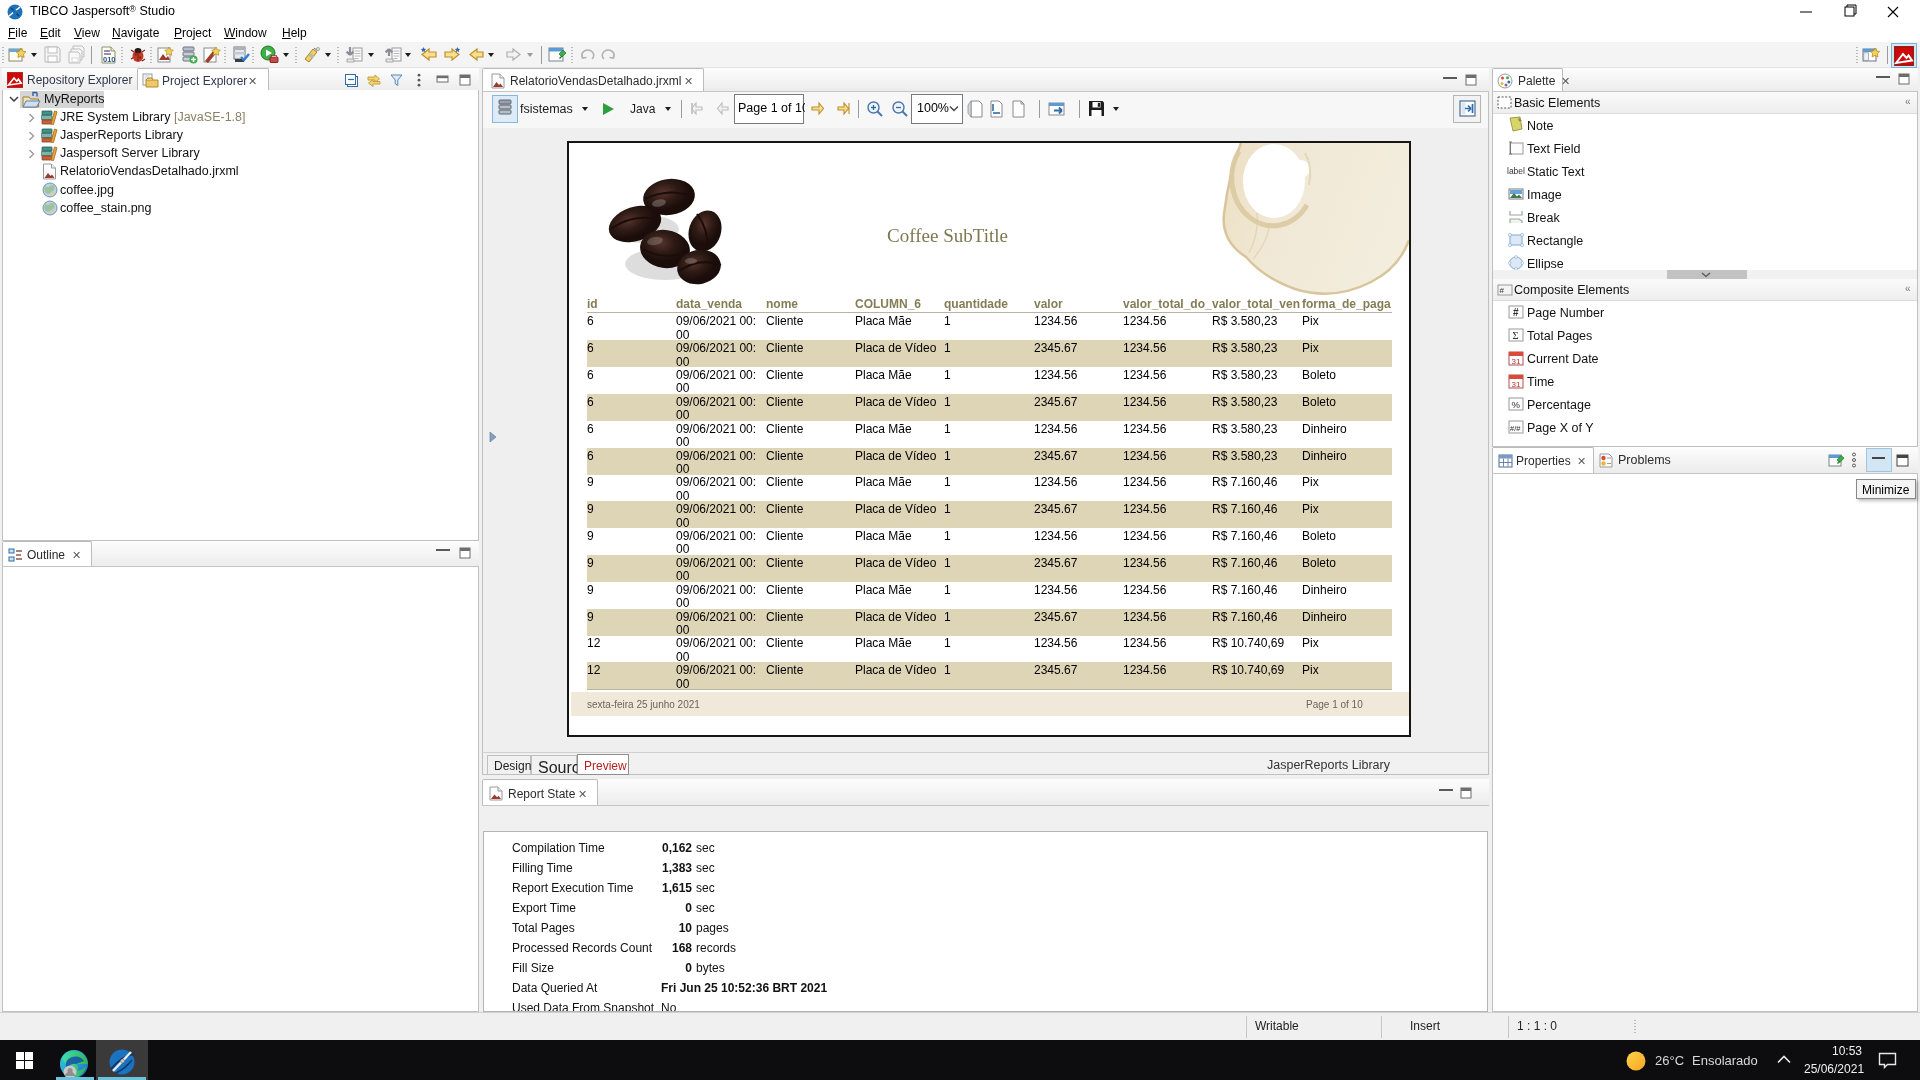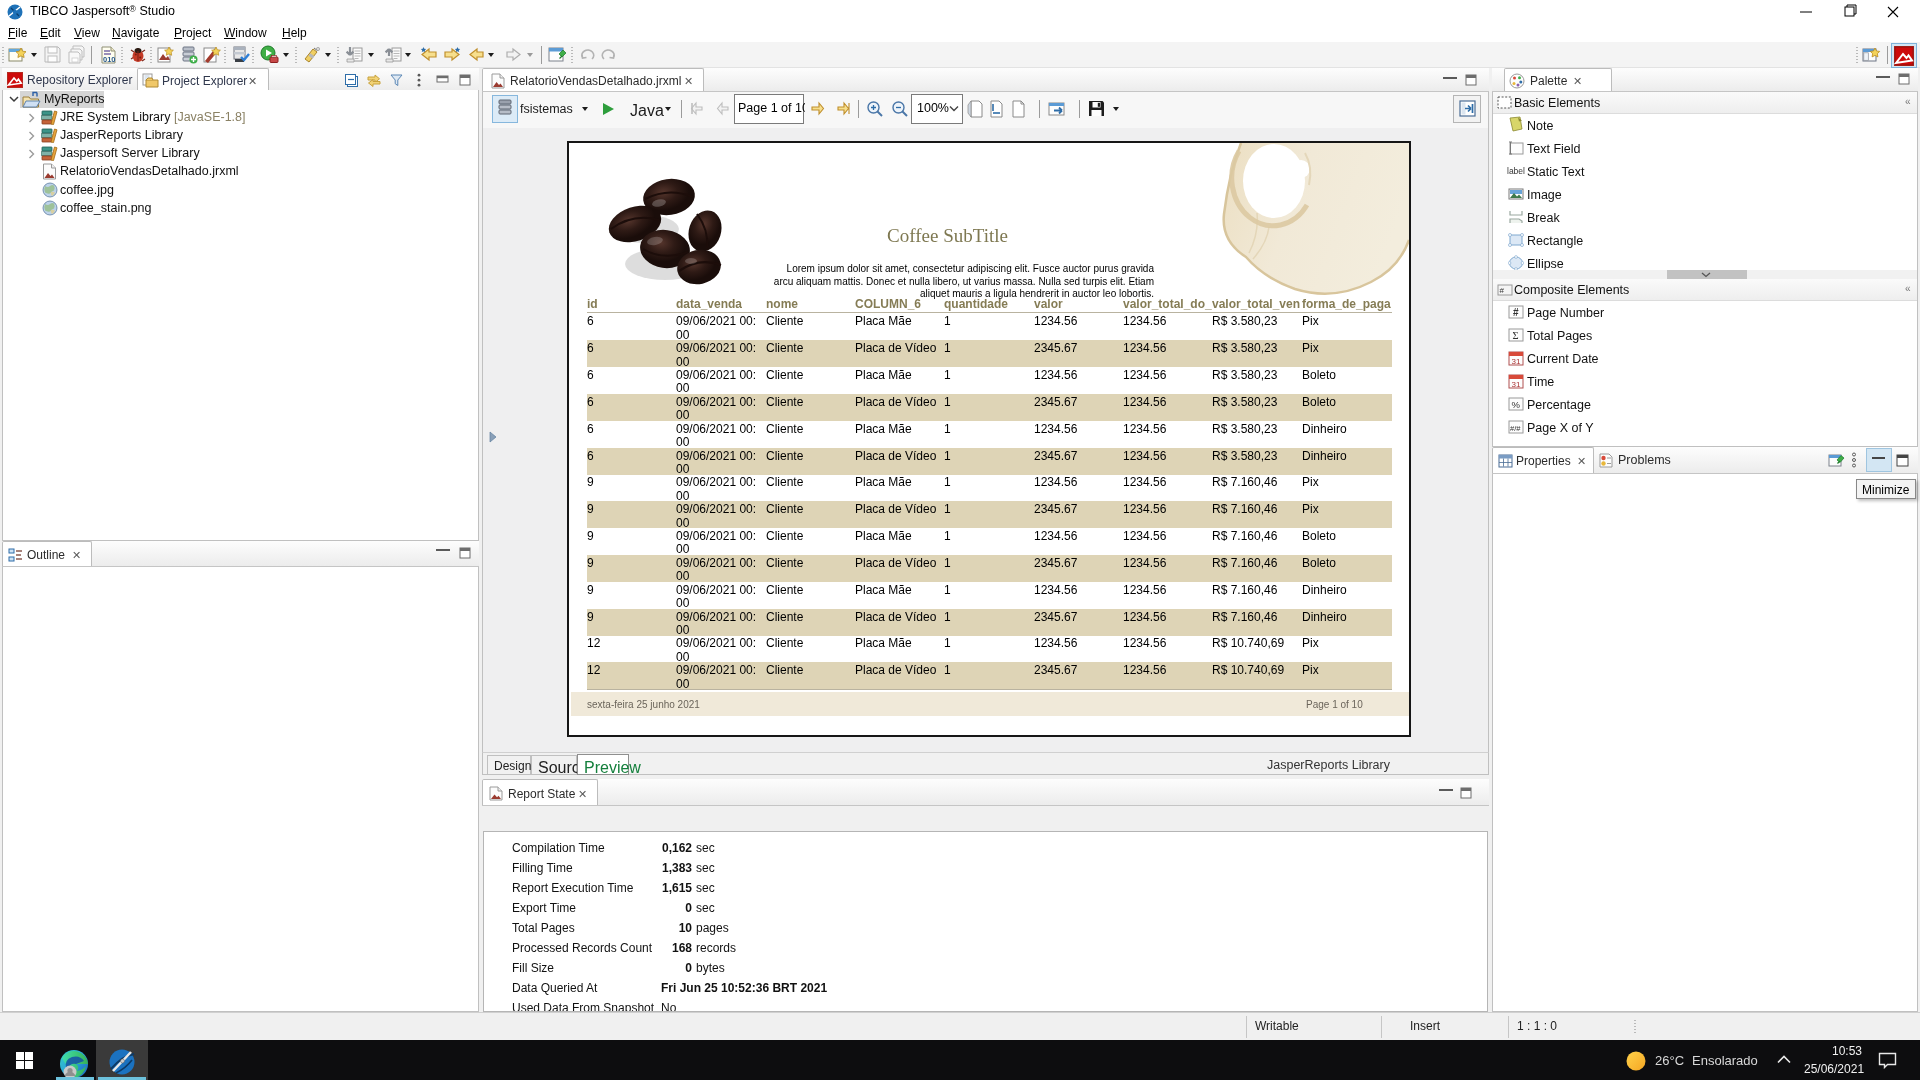--- a/index.html
+++ b/index.html
@@ -379,21 +379,21 @@
     <svg class="abs" style="left:15px;top:7px" width="14" height="19" viewBox="0 0 14 19">
       <rect x="1" y="1" width="12" height="4" rx="1" fill="#9aa1ad" stroke="#5f6673"></rect>
       <rect x="1" y="6" width="12" height="4" rx="1" fill="#b7bdc7" stroke="#5f6673"></rect>
       <rect x="1" y="11" width="12" height="4" rx="1" fill="#b7bdc7" stroke="#5f6673"></rect>
     </svg>
     <span class="abs" style="left:37px;top:10px;font-size:12.5px;color:#1b1b1b">fsistemas</span>
     <div class="drop" style="left:99px;top:15px"></div>
     <svg class="abs" style="left:117px;top:9px" width="16" height="16" viewBox="0 0 16 16">
         <path d="M3 2 L14 8 L3 14z" fill="#2e9e3c"></path>
       </svg>
-    <span class="abs" style="left:147px;top:10px;font-size:16px;color:#1b1b1b">Java</span>
+    <span class="abs" style="left:147px;top:10px;font-size:12px;color:#1b1b1b">Java</span>
     <div class="drop" style="left:182px;top:15px"></div>
     <div class="tsep" style="left:198px;top:8px"></div>
     <svg class="abs" style="left:206px;top:9px" width="16" height="15" viewBox="0 0 16 15">
       <path d="M13 6 h-6 V2 L2.5 7.5 L7 13 V9 h6z" fill="#f2f2f2" stroke="#bdbdbd" stroke-width="1.1"></path>
       <path d="M3 2 v11" stroke="#bdbdbd" stroke-width="1.6"></path>
     </svg>
     <svg class="abs" style="left:231px;top:9px" width="16" height="15" viewBox="0 0 16 15">
       <path d="M14 6 h-6 V2 L3.5 7.5 L8 13 V9 h6z" fill="#f2f2f2" stroke="#bdbdbd" stroke-width="1.1"></path>
     </svg>
     <div class="abs" style="left:251px;top:2px;width:70px;height:30px;background:#fff;border:1px solid #7a7a7a"></div>
@@ -501,21 +501,20 @@
         <path d="M22 0 Q10 30 5 71 Q2 98 27 114 Q45 135 76 146 Q115 158 152 139 Q180 125 190 97 L192 90 L192 0 Z" fill="url(#stg)"></path>
         <path d="M22 0 Q10 30 5 71 Q2 98 27 114 Q45 135 76 146 Q115 158 152 139 Q180 125 190 97" fill="none" stroke="#d8c59c" stroke-width="2.5"></path>
         <path d="M30 110 Q40 90 38 70 M34 116 Q48 100 50 84" stroke="#dccba6" stroke-width="1.5" fill="none" opacity=".6"></path>
         <path d="M20 8 A 38 44 0 1 0 88 62" fill="none" stroke="#dcc9a2" stroke-width="5" opacity=".9"></path>
         <ellipse cx="55" cy="38" rx="31" ry="37" fill="#ffffff"></ellipse>
         <circle cx="82" cy="26" r="9" fill="#ffffff"></circle>
         <circle cx="78" cy="44" r="7" fill="#ffffff"></circle>
         <path d="M86 10 q8 14 4 32" stroke="#e4d7ba" stroke-width="2" fill="none"></path>
       </svg>
       <div class="abs" style="left:0;top:83px;width:757px;text-align:center;font-family:'Liberation Serif',serif;font-size:19px;color:#7e7851;line-height:1">Coffee SubTitle</div>
-      <div class="abs" style="left:185px;top:120px;width:400px;text-align:right;font-size:10px;color:#000;line-height:12.7px">Lorem ipsum dolor sit amet, consectetur adipiscing elit. Fusce auctor purus gravida<br>arcu aliquam mattis. Donec et nulla libero, ut varius massa. Nulla sed turpis elit. Etiam<br>aliquet mauris a ligula hendrerit in auctor leo lobortis.</div>
       <div class="abs" style="left:18px;top:153.5px;width:89px;overflow:hidden;font-size:12px;font-weight:bold;color:#857c55;white-space:nowrap">id</div>
       <div class="abs" style="left:107px;top:153.5px;width:89px;overflow:hidden;font-size:12px;font-weight:bold;color:#857c55;white-space:nowrap">data_venda</div>
       <div class="abs" style="left:197px;top:153.5px;width:89px;overflow:hidden;font-size:12px;font-weight:bold;color:#857c55;white-space:nowrap">nome</div>
       <div class="abs" style="left:286px;top:153.5px;width:89px;overflow:hidden;font-size:12px;font-weight:bold;color:#857c55;white-space:nowrap">COLUMN_6</div>
       <div class="abs" style="left:375px;top:153.5px;width:89px;overflow:hidden;font-size:12px;font-weight:bold;color:#857c55;white-space:nowrap">quantidade</div>
       <div class="abs" style="left:465px;top:153.5px;width:89px;overflow:hidden;font-size:12px;font-weight:bold;color:#857c55;white-space:nowrap">valor</div>
       <div class="abs" style="left:554px;top:153.5px;width:89px;overflow:hidden;font-size:12px;font-weight:bold;color:#857c55;white-space:nowrap">valor_total_do_</div>
       <div class="abs" style="left:643px;top:153.5px;width:89px;overflow:hidden;font-size:12px;font-weight:bold;color:#857c55;white-space:nowrap">valor_total_ven</div>
       <div class="abs" style="left:733px;top:153.5px;width:89px;overflow:hidden;font-size:12px;font-weight:bold;color:#857c55;white-space:nowrap">forma_de_paga</div>
       <div class="abs" style="left:18px;top:169px;width:805px;height:1px;background:#b9b3a0"></div>
@@ -681,21 +680,21 @@
     <svg class="abs" style="left:6px;top:303px" width="8" height="12" viewBox="0 0 8 12">
         <path d="M1 1 l6 5 -6 5z" fill="#8aa0b8" stroke="#5f7f9f" stroke-width=".7"></path>
       </svg>
   </div>
   <div class="abs" id="edtabs" style="left:0;top:684px;width:1007px;height:23px;background:#f1f1f1;border:1px solid #c0c0c0;border-top:1px solid #d0d0d0">
     <div class="abs" style="left:4px;top:2px;width:44px;height:20px;border:1px solid #c0c0c0;background:#f1f1f1"></div>
     <span class="abs" style="left:11px;top:6px;font-size:12px;color:#222">Design</span>
     <div class="abs" style="left:48px;top:2px;width:46px;height:20px;border:1px solid #c0c0c0;background:#f1f1f1"></div>
     <span class="abs" style="left:55px;top:6px;font-size:16px;color:#222">Source</span>
     <div class="abs" style="left:94px;top:1px;width:52px;height:21px;border:1px solid #8f8f8f;background:#fff"></div>
-    <span class="abs" style="left:101px;top:6px;font-size:16px;color:#15803d">Preview</span>
+    <span class="abs" style="left:101px;top:6px;font-size:12px;color:#b91c1c">Preview</span>
     <span class="abs" style="left:784px;top:5px;font-size:12.5px;color:#333">JasperReports Library</span>
   </div>
 </div>
 
 <div class="abs" id="reportstate" style="left:482px;top:779px;width:1007px;height:233px;">
   <div class="tabrow" style="left:0;top:0;width:1007px;height:27px">
     <div class="tab tabsel" style="left:0;width:116px">
       <svg class="abs" style="left:6px;top:6px" width="14" height="15" viewBox="0 0 14 15">
         <path d="M1 1 h8 l4 4 v9 h-12z" fill="#fcfcfc" stroke="#9a9a9a"></path>
         <path d="M9 1 v4 h4" fill="#eee" stroke="#9a9a9a"></path>
@@ -734,21 +733,21 @@
       <span class="stat-v" style="top:129px;left:212px">bytes</span>
     <span class="stat-l" style="top:149px">Data Queried At</span>
       <span class="stat-v" style="top:149px;left:177px;font-weight:bold">Fri Jun 25 10:52:36 BRT 2021</span>
     <span class="stat-l" style="top:169px">Used Data From Snapshot</span>
       <span class="stat-v" style="top:169px;left:177px">No</span>
   </div>
 </div>
 
 <div class="abs" id="rightpanel" style="left:1492px;top:68px;width:426px;height:944px;">
   <div class="tabrow" style="left:0;top:0;width:426px;height:24px">
-    <div class="tab tabsel" style="left:12px;width:108px">
+    <div class="tab tabsel" style="left:0;width:71px">
       <svg class="abs" style="left:4px;top:4px" width="16" height="16" viewBox="0 0 16 16">
         <circle cx="8" cy="8" r="7" fill="#fdfdfd" stroke="#9a9a9a"></circle>
         <circle cx="5.5" cy="5" r="1.5" fill="#d84a3a"></circle>
           <circle cx="10.5" cy="4.8" r="1.5" fill="#3fae49"></circle>
         <circle cx="11.8" cy="9" r="1.5" fill="#2e6da8"></circle>
           <circle cx="5" cy="10.5" r="1.5" fill="#e8b73a"></circle>
         <circle cx="9" cy="12" r="1.5" fill="#8a5fb0"></circle>
       </svg>
       <span class="tabtxt" style="left:25px">Palette</span>
       <span class="tclose" style="left:68px">✕</span>

